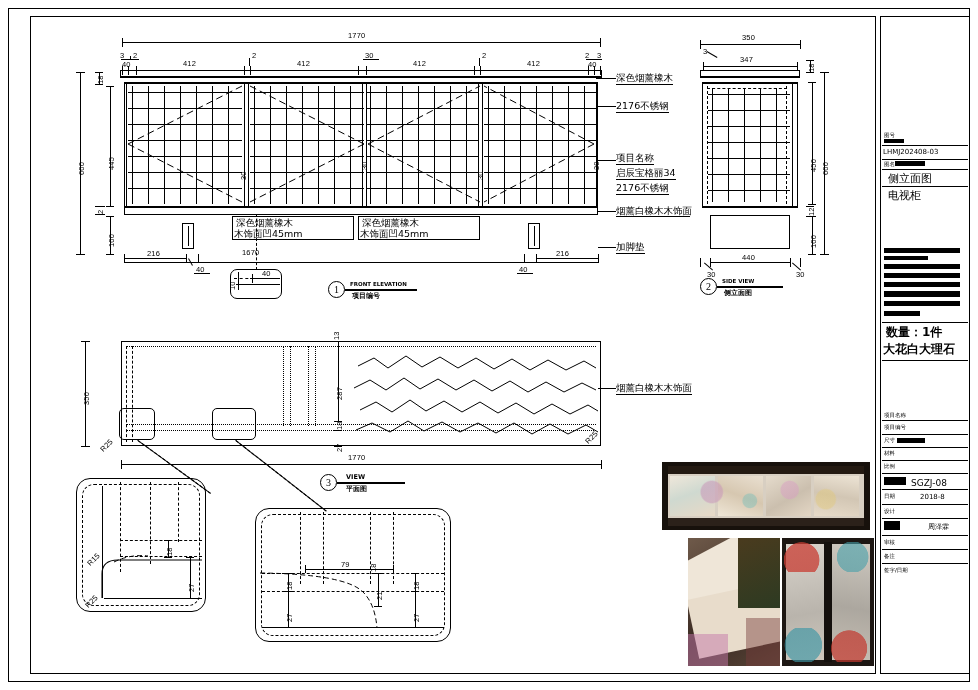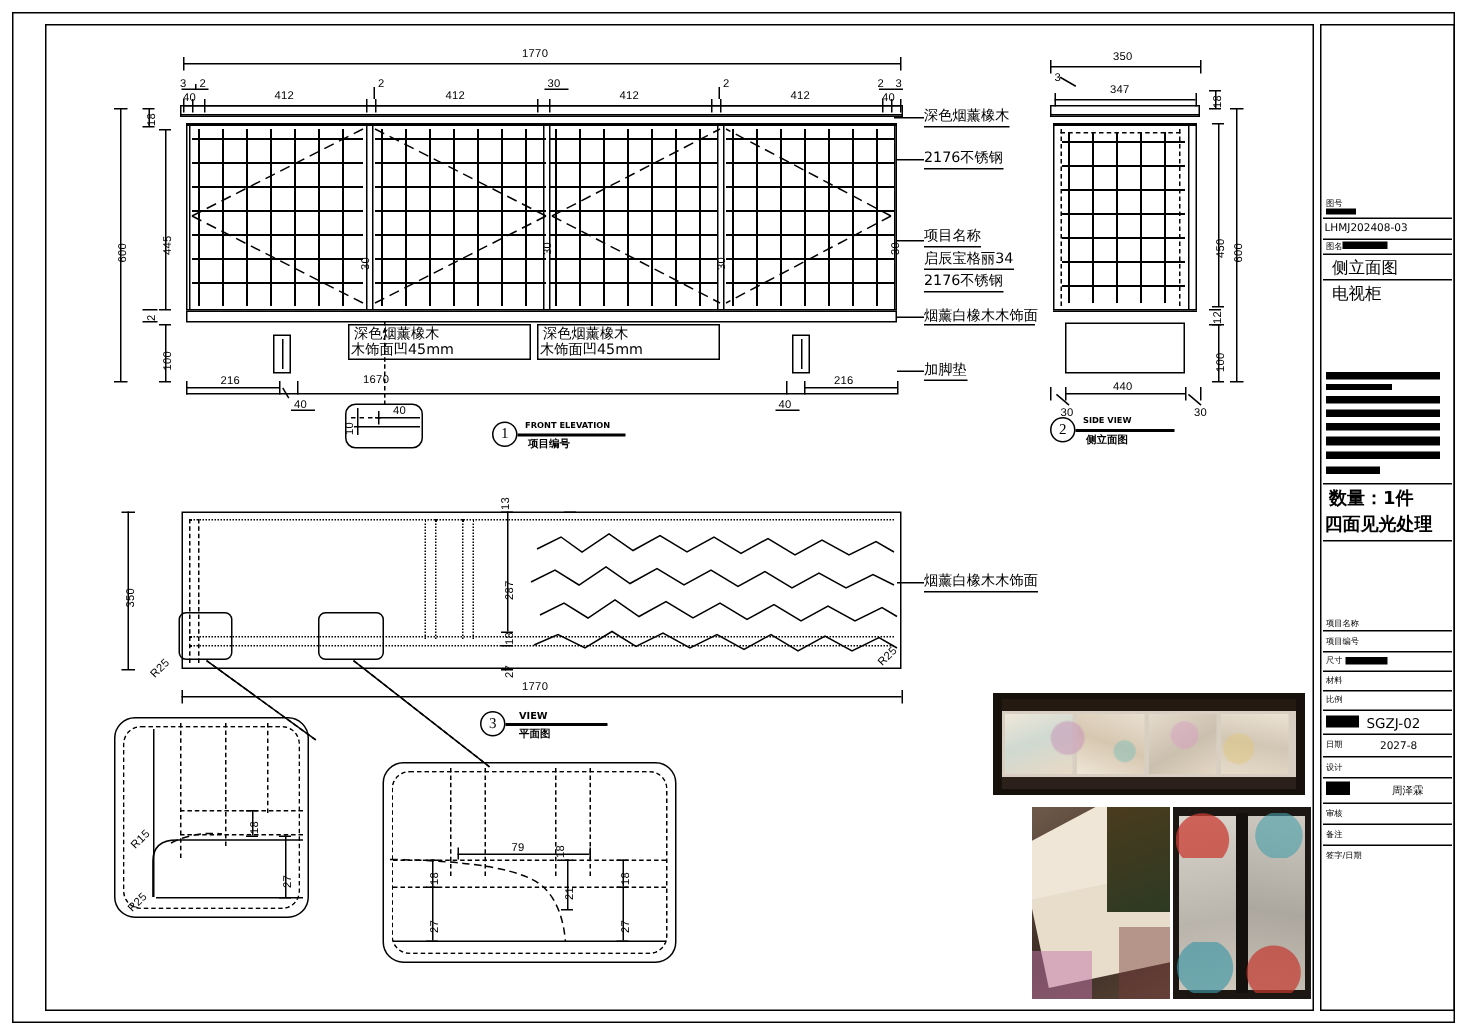--- a/index.html
+++ b/index.html
@@ -529,46 +529,46 @@
     <div class="tb-bar" style="left:884px;top:256px;width:44px;height:4px;"></div>
     <div class="tb-bar" style="left:884px;top:264px;width:76px;height:5px;"></div>
     <div class="tb-bar" style="left:884px;top:273px;width:76px;height:5px;"></div>
     <div class="tb-bar" style="left:884px;top:282px;width:76px;height:5px;"></div>
     <div class="tb-bar" style="left:884px;top:291px;width:76px;height:6px;"></div>
     <div class="tb-bar" style="left:884px;top:301px;width:76px;height:5px;"></div>
     <div class="tb-bar" style="left:884px;top:311px;width:36px;height:5px;"></div>
     <div class="ln h" style="left:882px;top:322px;width:86px;"></div>
 
     <div class="tb-big" style="left:886px;top:324px;font-weight:bold;font-size:12px;">数量：1件</div>
-    <div class="tb-big" style="left:883px;top:341px;font-weight:bold;font-size:12px;">四面见光处理</div>
+    <div class="tb-big" style="left:883px;top:341px;font-weight:bold;font-size:12px;">大花白大理石</div>
     <div class="ln h" style="left:882px;top:360px;width:86px;"></div>
 
     <div class="ln h" style="left:882px;top:420px;width:86px;"></div>
     <div class="tb-lab" style="left:884px;top:412px;">项目名称</div>
 
     <div class="ln h" style="left:882px;top:434px;width:86px;"></div>
     <div class="tb-lab" style="left:884px;top:424px;">项目编号</div>
 
     <div class="ln h" style="left:882px;top:447px;width:86px;"></div>
     <div class="tb-lab" style="left:884px;top:437px;">尺寸</div>
     <div class="tb-bar" style="left:897px;top:438px;width:28px;height:5px;"></div>
 
     <div class="ln h" style="left:882px;top:460px;width:86px;"></div>
     <div class="tb-lab" style="left:884px;top:450px;">材料</div>
 
     <div class="ln h" style="left:882px;top:473px;width:86px;"></div>
     <div class="tb-lab" style="left:884px;top:463px;">比例</div>
 
     <div class="ln h" style="left:882px;top:489px;width:86px;"></div>
     <div class="tb-bar" style="left:884px;top:477px;width:22px;height:8px;"></div>
-    <div class="tb-val" style="left:911px;top:478px;font-size:9px;">SGZJ-02</div>
+    <div class="tb-val" style="left:911px;top:478px;font-size:9px;">SGZJ-08</div>
 
     <div class="ln h" style="left:882px;top:504px;width:86px;"></div>
     <div class="tb-lab" style="left:884px;top:493px;">日期</div>
-    <div class="tb-val" style="left:920px;top:493px;font-size:7px;">2027-8</div>
+    <div class="tb-val" style="left:920px;top:493px;font-size:7px;">2018-8</div>
 
     <div class="ln h" style="left:882px;top:518px;width:86px;"></div>
     <div class="tb-lab" style="left:884px;top:508px;">设计</div>
 
     <div class="ln h" style="left:882px;top:535px;width:86px;"></div>
     <div class="tb-bar" style="left:884px;top:521px;width:16px;height:9px;"></div>
     <div class="tb-val" style="left:928px;top:522px;font-size:7px;">周泽霖</div>
 
     <div class="ln h" style="left:882px;top:549px;width:86px;"></div>
     <div class="tb-lab" style="left:884px;top:539px;">审核</div>

